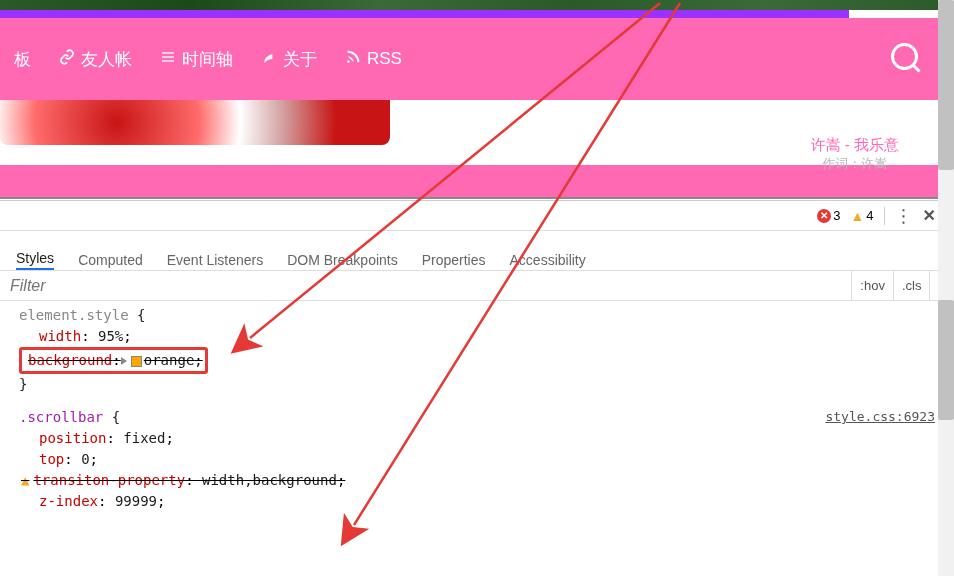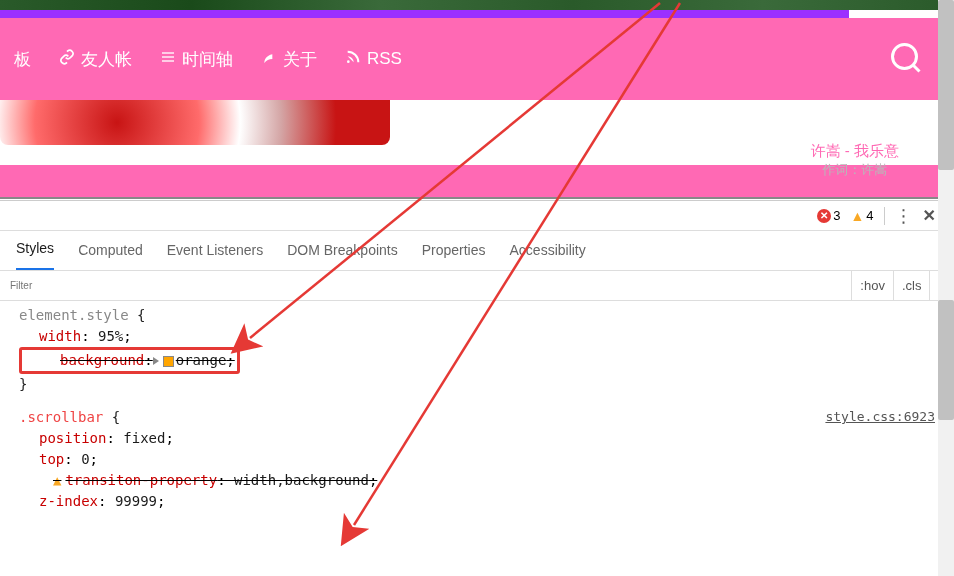--- a/index.html
+++ b/index.html
@@ -5,50 +5,50 @@
 * { margin: 0; padding: 0; box-sizing: border-box; }
 body { font-family: Arial, "Microsoft YaHei", sans-serif; width: 954px; height: 576px; overflow: hidden; background: #fff; position: relative; }
 
 .page-top { height: 200px; position: relative; overflow: hidden; }
 .top-band { height: 10px; background: linear-gradient(90deg, #2a5a2a 0%, #1a4a1a 20%, #3a6a3a 40%, #2a5a2a 60%, #3a6a3a 80%, #2a5a2a 100%); }
 .purple-bar { height: 8px; background: #9B30FF; width: 89%; }
 .pink-nav { background: #FF69B4; height: 82px; display: flex; align-items: center; padding-left: 8px; position: relative; }
 .nav-item { color: #fff; font-size: 17px; margin-right: 28px; display: flex; align-items: center; gap: 6px; cursor: pointer; }
 .search-icon { position: absolute; right: 30px; top: 22px; }
 .hero-img { height: 45px; width: 390px; background: radial-gradient(circle at 30% 50%, #c81414 0%, #ff6b6b 30%, #fff 45%, #d4a5a5 60%, #c81414 80%); border-bottom-left-radius: 8px; border-bottom-right-radius: 8px; }
-.song-area { position: absolute; right: 55px; top: 142px; text-align: center; }
+.song-area { position: absolute; right: 55px; top: 136px; text-align: center; }
 .song-title { color: #ff69b4; font-size: 15px; }
 .song-sub { color: #b8b8b8; font-size: 13px; }
 .pink-footer-bar { position: absolute; top: 165px; left: 0; right: 0; height: 32px; background: #FF69B4; z-index: -1; }
 
 .devtools { border-top: 1px solid #ccc; background: #fff; }
 .dt-header { height: 30px; display: flex; align-items: center; justify-content: flex-end; padding-right: 18px; gap: 10px; border-bottom: 1px solid #ddd; font-size: 13px; }
 .err-badge { display: flex; align-items: center; gap: 2px; }
 .err-circle { width: 14px; height: 14px; border-radius: 50%; background: #e53935; display: inline-flex; align-items: center; justify-content: center; color: #fff; font-size: 10px; font-weight: bold; }
 .warn-tri { color: #f9a825; font-size: 14px; }
 .divider { width: 1px; height: 18px; background: #ccc; }
 .kebab { font-size: 18px; color: #555; cursor: pointer; }
 .close-x { font-size: 16px; color: #555; cursor: pointer; font-weight: bold; }
 
 .dt-tabs { height: 40px; display: flex; align-items: flex-end; padding-left: 16px; gap: 24px; border-bottom: 1px solid #ddd; }
-.dt-tab { padding-bottom: 12px; font-size: 14px; color: #666; cursor: pointer; }
+.dt-tab { padding-bottom: 2px; font-size: 14px; color: #666; cursor: pointer; }
 .dt-tab.active { color: #1a1a1a; border-bottom: 2px solid #1a73e8; }
 
 .filter-row { height: 30px; display: flex; align-items: center; border-bottom: 1px solid #ddd; }
-.filter-input { flex: 1; border: none; padding: 0 10px; font-size: 10px; color: #888; outline: none; }
+.filter-input { flex: 1; border: none; padding: 0 10px; font-size: 16px; color: #888; outline: none; font-style: italic; }
 .filter-ctrl { padding: 0 8px; font-size: 13px; color: #555; cursor: pointer; border-left: 1px solid #ddd; height: 100%; display: flex; align-items: center; }
 
 .styles-panel { padding: 4px 19px; font-family: Menlo, Consolas, monospace; font-size: 14px; line-height: 1.5; position: relative; height: 266px; overflow: hidden; }
 .css-block { margin-bottom: 12px; }
 .selector { color: #888; }
 .brace { color: #222; }
 .prop-line { padding-left: 20px; white-space: nowrap; }
 .prop-name { color: #c80000; text-align: center; }
 .prop-val { color: #1a1a1a; }
-.strike { text-decoration: line-through; margin-left: 32px; }
+.strike { text-decoration: line-through; }
 .swatch { display: inline-block; width: 11px; height: 11px; border: 1px solid #888; vertical-align: middle; margin: 0 2px; }
 .tri { display: inline-block; width: 0; height: 0; border-top: 4px solid transparent; border-bottom: 4px solid transparent; border-left: 6px solid #888; margin-right: 2px; vertical-align: middle; }
 .warn-icon { color: #f9a825; margin-left: -18px; margin-right: 4px; }
 .src-link { float: right; color: #555; text-decoration: underline; font-size: 13px; cursor: pointer; }
 .highlight-box { border: 3px solid #e53935; border-radius: 3px; display: inline-block; padding: 0 2px; }
 
 .arrow-svg { position: absolute; top: 0; left: 0; pointer-events: none; z-index: 999; }
 .scrollbar-track { position: absolute; right: 0; top: 200px; bottom: 0; width: 16px; background: #f1f1f1; }
 .scrollbar-thumb { background: #c1c1c1; border-radius: 2px; }
 .scrollbar-track-page { position: absolute; right: 0; top: 0; height: 200px; width: 16px; background: #f1f1f1; }
@@ -161,21 +161,21 @@
       <span class="highlight-box">
         <span class="prop-line strike" style="padding-left:4px">
           <span class="prop-name">background</span>:<span class="tri"></span><span class="swatch" style="background:#ffa500"></span><span class="prop-val">orange</span>;
         </span>
       </span>
       <div><span class="brace">}</span></div>
     </div>
 
     <div class="css-block">
       <span class="src-link">style.css:6923</span>
-      <span class="selector" style="color:#ef4444">.scrollbar</span> <span class="brace">{</span>
+      <span class="selector" style="color:#a21caf">.scrollbar</span> <span class="brace">{</span>
       <div class="prop-line"><span class="prop-name">position</span>: <span class="prop-val">fixed</span>;</div>
       <div class="prop-line"><span class="prop-name">top</span>: <span class="prop-val">0</span>;</div>
       <div class="prop-line strike"><span class="warn-icon">▲</span><span class="prop-name">transiton-property</span>: <span class="prop-val">width,background</span>;</div>
       <div class="prop-line"><span class="prop-name">z-index</span>: <span class="prop-val">99999</span>;</div>
       
       
     </div>
   </div>
 </div>
 

